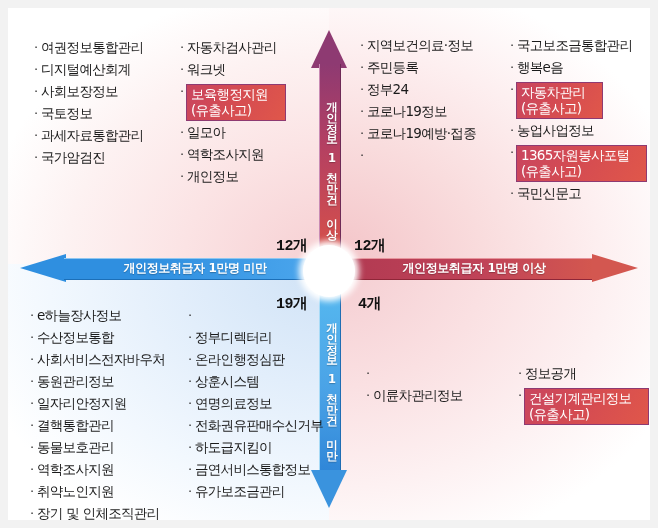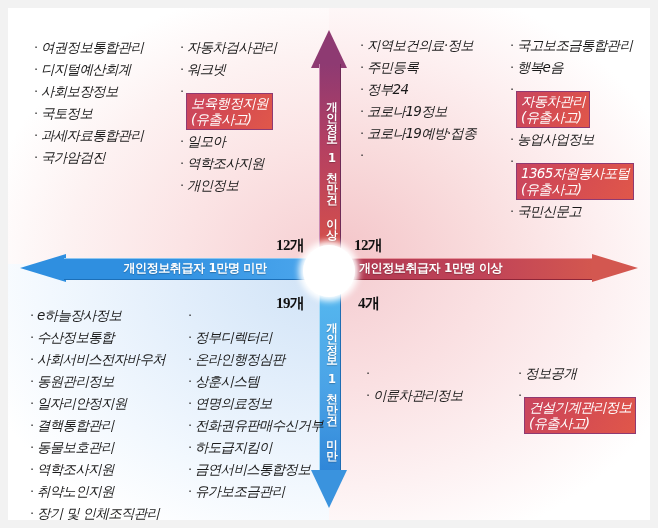--- a/index.html
+++ b/index.html
@@ -67,21 +67,21 @@
     background:linear-gradient(to right,#b23a52,#c04358 55%,#d3574f 100%);
     border-top:1px solid #e6949c;border-bottom:1px solid #8f2638;
   }
   .arrow-right .head{
     position:absolute;right:0;top:0;width:0;height:0;
     border-top:14px solid transparent;border-bottom:14px solid transparent;
     border-left:46px solid #d35750;
   }
   .arrow-right .lbl{
     position:absolute;left:10px;top:4px;width:230px;height:20px;
-    line-height:20px;text-align:left;color:#ffffff;
+    line-height:20px;text-align:center;color:#ffffff;
     font-size:12px;font-weight:bold;letter-spacing:-.4px;
     text-shadow:0 1px 1px rgba(0,0,0,.25);
   }
 
   
   .arrow-up{
     left:303px;top:22px;width:36px;height:222px;
   }
   .arrow-up .shaft{
     position:absolute;left:8px;top:34px;width:20px;height:188px;
@@ -131,21 +131,21 @@
     background:#ffffff;border-radius:50%;
     box-shadow:0 0 6px 4px #ffffff;
     z-index:6;
   }
 
   
   .count{
     position:absolute;z-index:7;
     font-size:15px;font-weight:bold;color:#111111;
     letter-spacing:-.6px;
-    font-family:Liberation Serif, serif;
+    font-family:Liberation Mono, monospace;
   }
   .count-tl{left:268px;top:228px;}
   .count-tr{left:346px;top:228px;}
   .count-bl{left:268px;top:286px;}
   .count-br{left:350px;top:286px;}
 
   
   .listwrap{position:absolute;z-index:4;display:flex;}
   .col{display:flex;flex-direction:column;}
   .item{
@@ -153,33 +153,32 @@
     font-size:13.5px;color:#1a1a1a;
     letter-spacing:-.7px;
     line-height:15px;
     margin-bottom:7px;
     white-space:nowrap;
   }
   .dot{
     display:inline-block;width:7px;flex:0 0 7px;
     color:#333;font-size:13px;line-height:15px;
   }
-  .item .txt{display:block;font-style:italic;}
+  .item .txt{display:block;}
 
   .hl{
     position:relative;
     background:linear-gradient(120deg,#c9455f 0%,#d44b52 45%,#e0574a 100%);
     border:1px solid #8e3a72;
     color:#ffffff;
-    padding:1px 4px 2px 4px;
+    padding:1px 17px 2px 4px;
     margin-left:-1px;
     line-height:16px;
-    margin-top:9px;
-  }
-  .hl .sub{display:block;font-style:italic;}
+  }
+  .hl .sub{display:block;}
 
   
   .l-tl{left:26px;top:32px;}
   .l-tl .col1{width:146px;}
   .l-tr{left:352px;top:30px;}
   .l-tr .col1{width:150px;}
   .l-bl{left:22px;top:300px;}
   .l-bl .col1{width:158px;}
   .l-br{left:358px;top:358px;}
   .l-br .col1{width:152px;}

